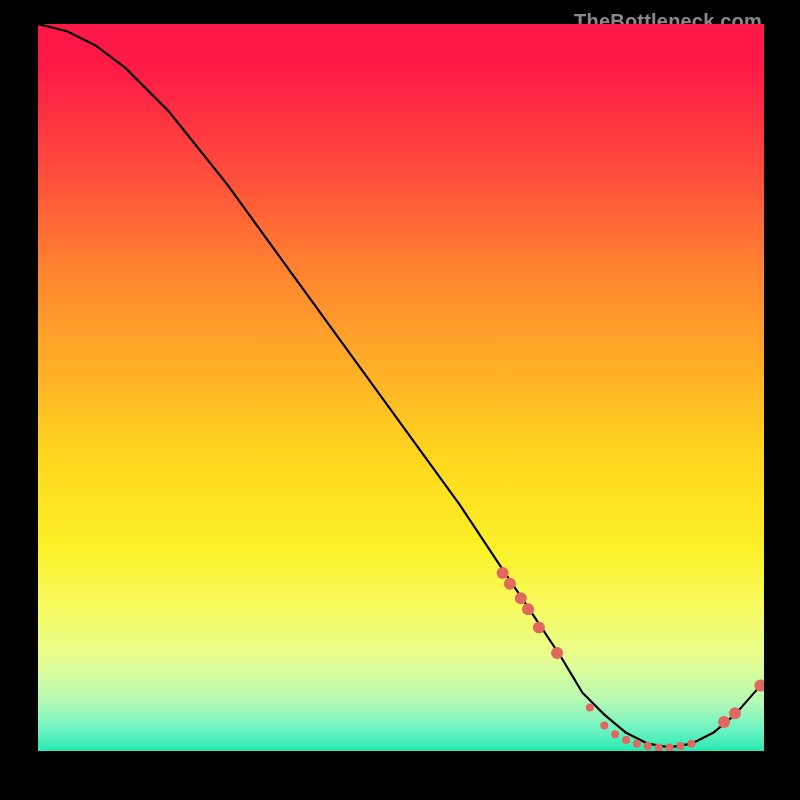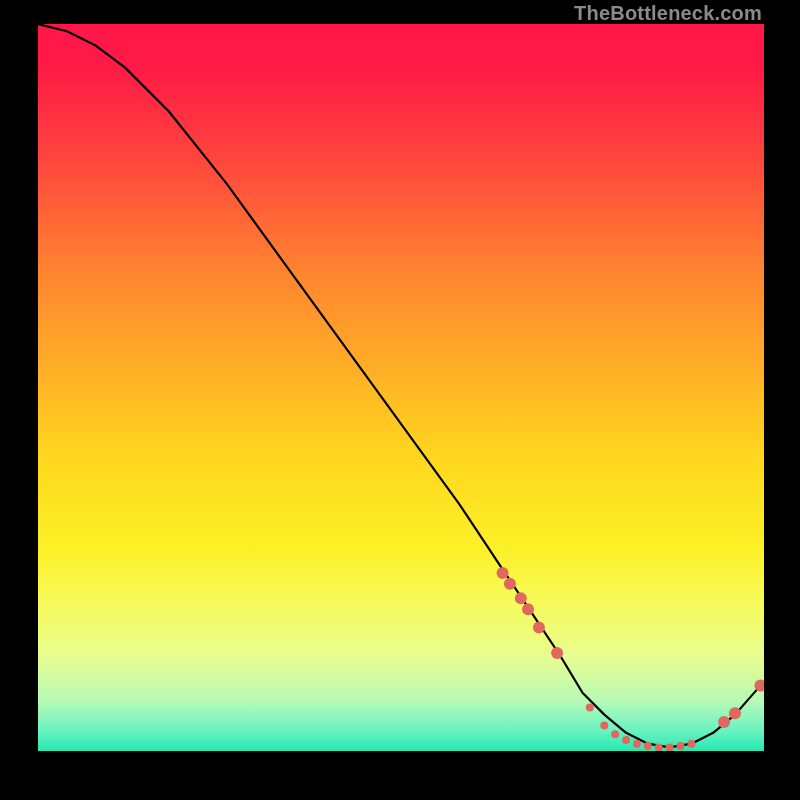--- a/index.html
+++ b/index.html
@@ -27,21 +27,21 @@
       #fbf026 72%,
       #f7fb5e 80%,
       #e8fd8f 87%,
       #b8fab4 93%,
       #6ef3c3 97%,
       #27e8b1 100%
     );
   }
   .watermark {
     position: absolute;
-    top: 2px;
+    top: 10px;
     right: 38px;
     font-size: 20px;
     font-weight: 600;
     color: #8a8a8a;
     letter-spacing: 0.2px;
   }
   svg.curve {
     position: absolute;
     left: 0;
     top: 0;

